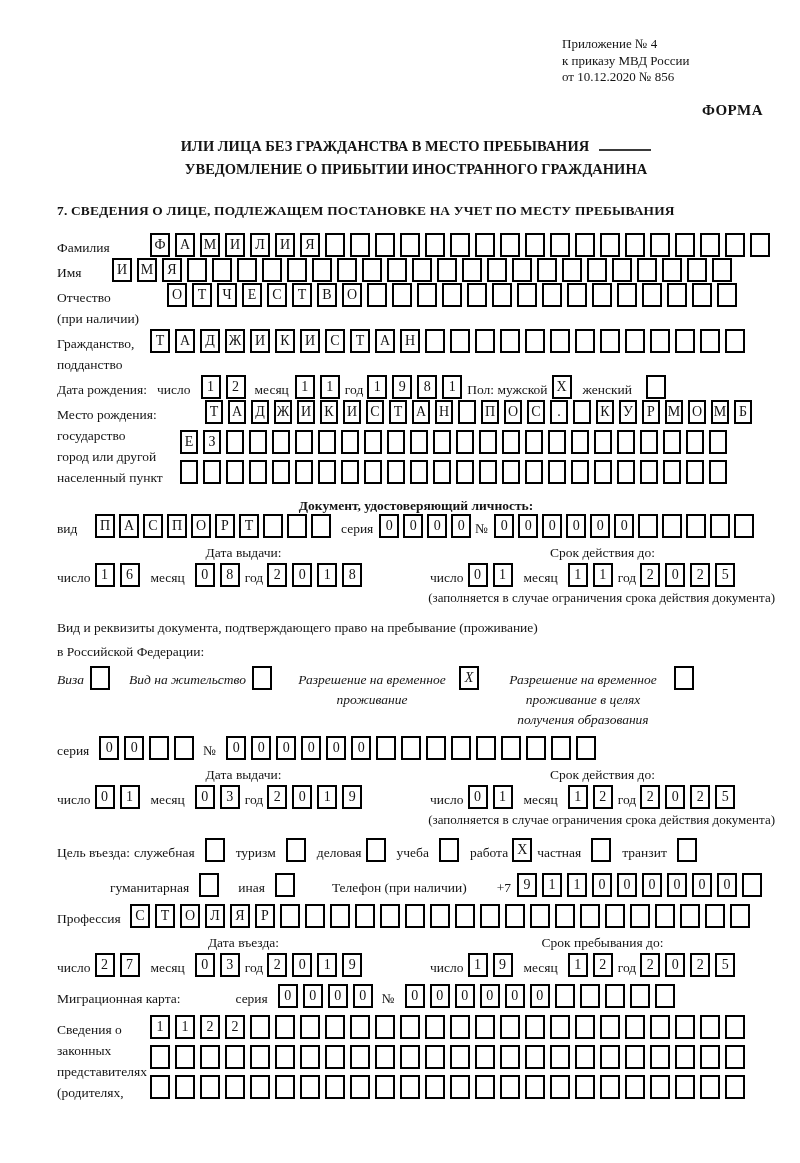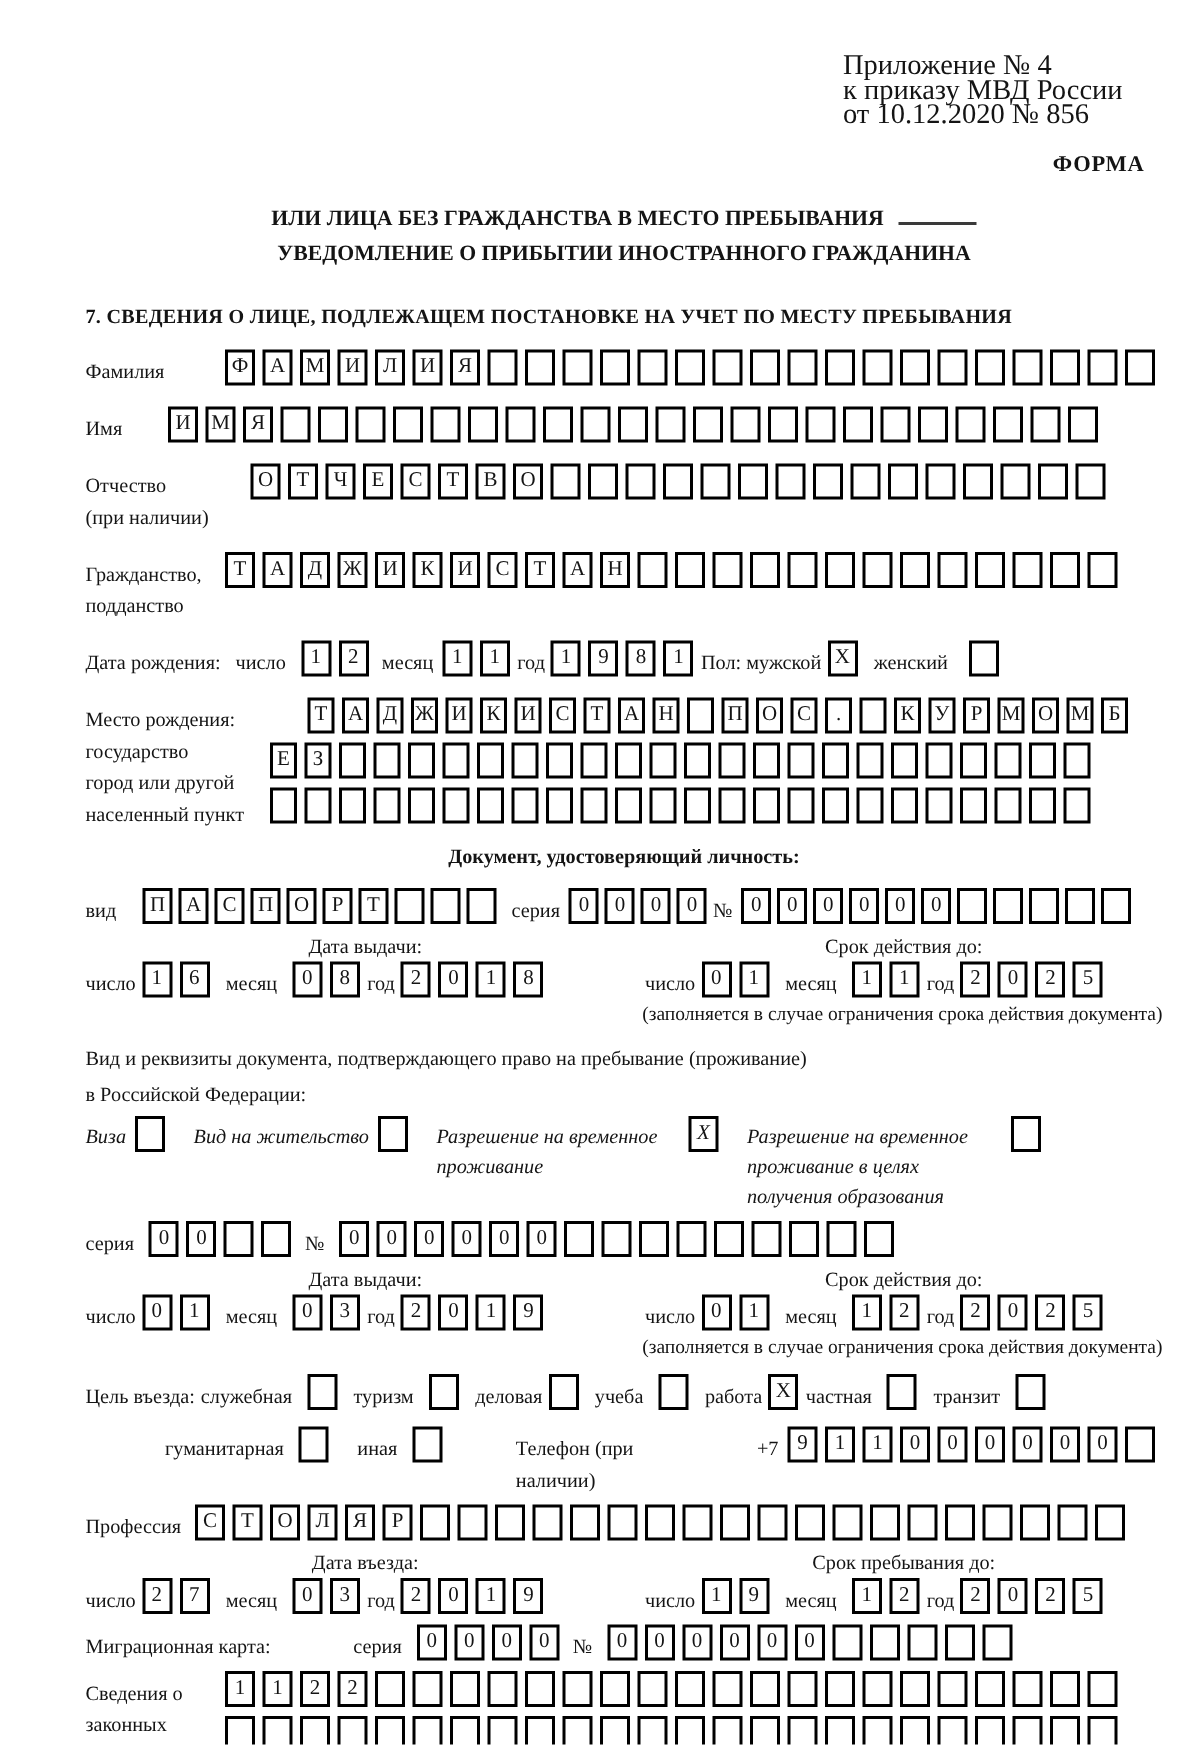--- a/index.html
+++ b/index.html
@@ -7,41 +7,41 @@
   body {
     width: 800px; height: 1163px;
     background: #ffffff; color: #141414;
     font-family: "Liberation Serif", "DejaVu Serif", serif;
     font-size: 13.5px;
     overflow: hidden;
   }
   .page { width: 800px; height: 1163px; padding: 36px 25px 0 57px; }
 
   
-  .appendix { margin-left: 505px; width: 215px; font-size: 19px; line-height: 16.5px; }
+  .appendix { margin-left: 505px; width: 215px; font-size: 13px; line-height: 16.5px; }
   .appendix .amend { margin-top: 6px; }
   .forma { text-align: right; padding-right: 12px; font-weight: bold; font-size: 15px; margin-top: 16px; letter-spacing: .5px; }
 
   .title { text-align: center; font-weight: bold; font-size: 14.5px; line-height: 23px; margin-top: 16px; }
   .title .underline { display: inline-block; width: 52px; border-bottom: 2px solid #3a3a3a; margin-left: 10px; }
 
   .sec-heading { font-weight: bold; font-size: 13.4px; margin-top: 22px; letter-spacing: .2px; }
 
   
   .boxes { white-space: nowrap; display: inline-block; }
   .box {
     display: inline-block; width: 20px; height: 24px;
     border: 2px solid #000; margin-right: 5px;
     text-align: center; font-size: 14px; line-height: 20px;
     vertical-align: middle;
   }
   .tight .box { width: 18px; }          
   .p24 .box { margin-right: 4px; }      
 
-  .frow { display: flex; align-items: flex-start; margin-top: 13px; }
+  .frow { display: flex; align-items: flex-start; margin-top: 0; }
   .frow .flabel { flex: 0 0 auto; padding-top: 4px; line-height: 21px; }
   .w55 { width: 55px; } .w110 { width: 110px; } .w93 { width: 93px; }
   .w123 { width: 123px; } .w73 { width: 73px; } .w38 { width: 38px; } .mt14 { margin-top: 14px; justify-content: space-between; } .mt6 { margin-top: 6px; }
 
   .inline-lbl { padding-top: 4px; line-height: 21px; }
   .gap6 { margin-left: 6px; } .gap10 { margin-left: 10px; } .gap14 { margin-left: 14px; } .gap4 { margin-left: 4px; }
 
   .center-bold { text-align: center; font-weight: bold; margin-top: 8px; }
 
   .datepair { display: flex; margin-top: 6px; }
@@ -49,21 +49,21 @@
   .datepair .half.second { width: 345px; }
   .dtitle { text-align: center; margin-bottom: 2px; }
   .dline { display: flex; align-items: flex-start; }
   .limit-note { text-align: right; font-size: 13px; margin-top: 2px; }
 
   .intro { margin-top: 10px; line-height: 24px; }
 
   .opts { display: flex; margin-top: 2px; }
   .opt { display: flex; align-items: flex-start; margin-right: 14px; font-style: italic; }
   .opt .txt { padding-top: 4px; line-height: 20px; }
-  .opt .wrap { width: 162px; text-align: left; padding-top: 4px; line-height: 20px; }
+  .opt .wrap { width: 162px; text-align: center; padding-top: 4px; line-height: 20px; }
   .opt .boxes { margin-left: 6px; }
 
   .purpose-line { display: flex; align-items: flex-start; margin-top: 10px; }
   .purpose-line .pl { padding-top: 4px; line-height: 21px; }
   .indent53 { margin-left: 53px; }
 
   .stack { line-height: 24px; padding-top: 4px; }
   .boxcol .frow2 { margin-bottom: 6px; white-space: nowrap; }
 </style>
 </head>
@@ -250,21 +250,21 @@
     <span class="boxes gap10"><span class="box"></span></span>
     <span class="pl gap6">транзит</span>
     <span class="boxes gap10"><span class="box"></span></span>
   </div>
 
   <div class="purpose-line">
     <span class="pl indent53">гуманитарная</span>
     <span class="boxes gap10"><span class="box"></span></span>
     <span class="pl gap14">иная</span>
     <span class="boxes gap10"><span class="box"></span></span>
-    <span class="pl" style="margin-left:44px">Телефон (при наличии)</span>
+    <span class="pl" style="margin-left:32px">Телефон (при наличии)</span>
     <span class="pl" style="margin-left:30px">+7</span>
     <span class="boxes gap6"><span class="box">9</span><span class="box">1</span><span class="box">1</span><span class="box">0</span><span class="box">0</span><span class="box">0</span><span class="box">0</span><span class="box">0</span><span class="box">0</span><span class="box"></span></span>
   </div>
 
   <div class="frow mt6">
     <span class="flabel w73">Профессия</span>
     <span class="boxes"><span class="box">С</span><span class="box">Т</span><span class="box">О</span><span class="box">Л</span><span class="box">Я</span><span class="box">Р</span><span class="box"></span><span class="box"></span><span class="box"></span><span class="box"></span><span class="box"></span><span class="box"></span><span class="box"></span><span class="box"></span><span class="box"></span><span class="box"></span><span class="box"></span><span class="box"></span><span class="box"></span><span class="box"></span><span class="box"></span><span class="box"></span><span class="box"></span><span class="box"></span><span class="box"></span></span>
   </div>
 
   <div class="datepair">

